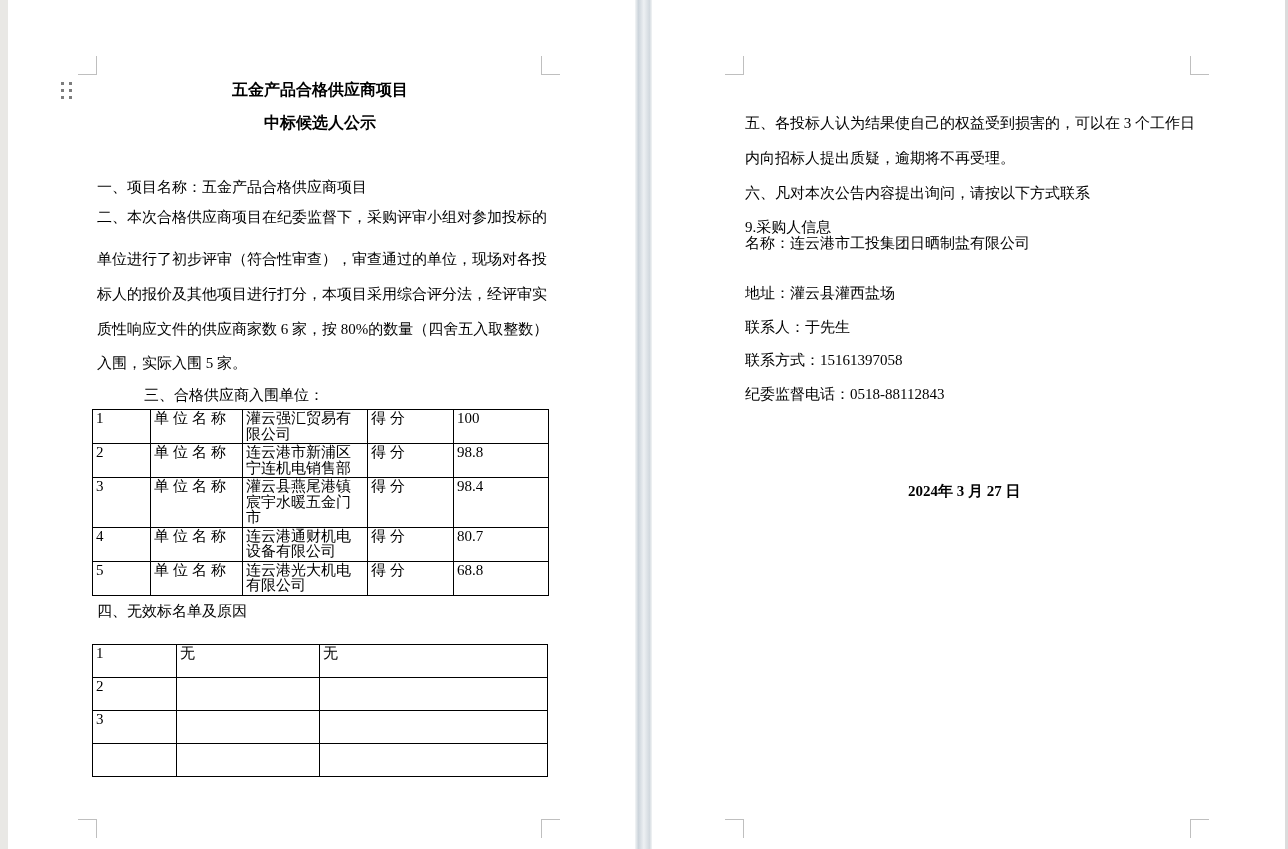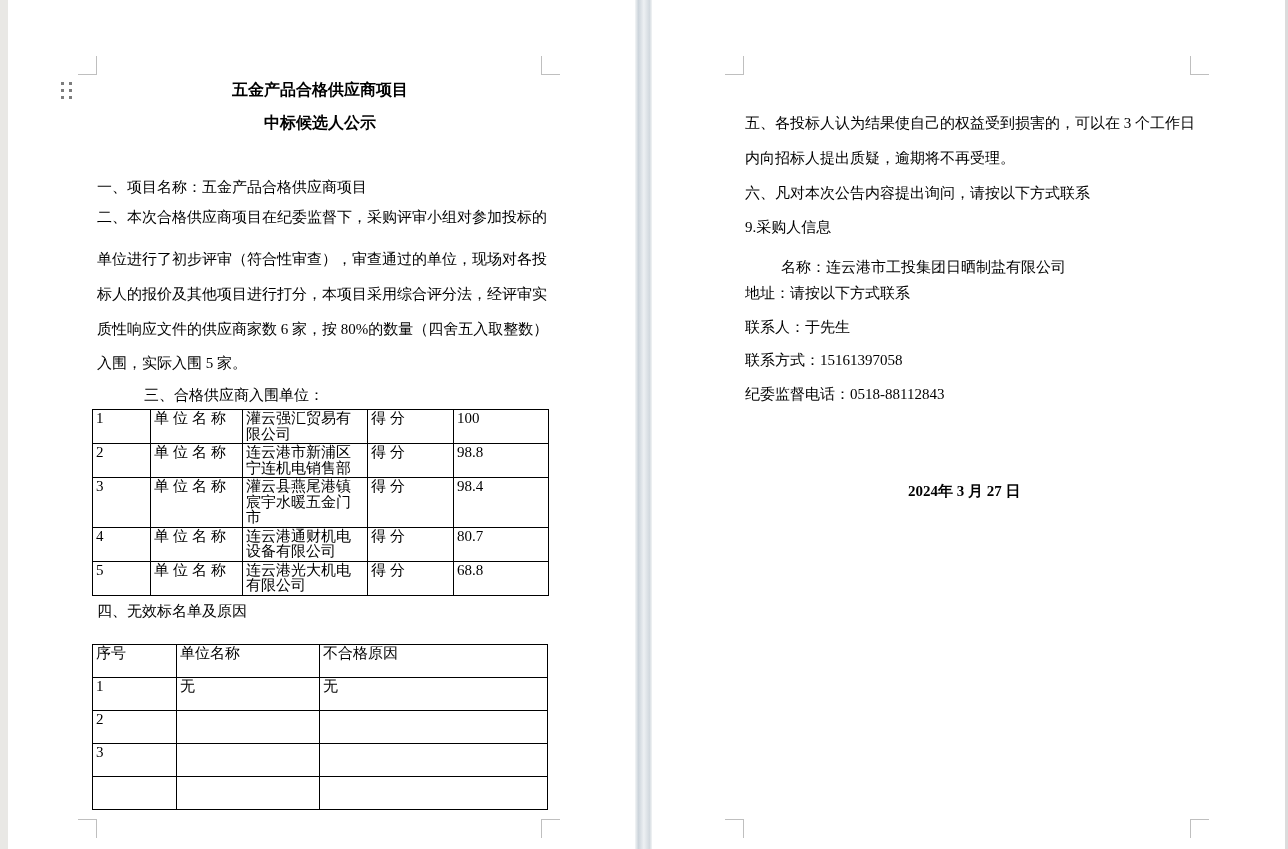--- a/index.html
+++ b/index.html
@@ -136,25 +136,20 @@
 
 <div class="t" style="left:97px; top:602px;">四、无效标名单及原因</div>
 
 <table style="left:92px; top:644px; width:455px;">
   <colgroup>
       <col style="width:84px">
       <col style="width:143px">
       <col style="width:228px">
     </colgroup>
   <tbody>
-      <tr>
-    <td>序号</td>
-    <td>单位名称</td>
-    <td>不合格原因</td>
-  </tr>
   <tr>
     <td>1</td>
     <td>无</td>
     <td>无</td>
   </tr>
   <tr>
     <td>2</td>
     <td></td>
     <td></td>
   </tr>
@@ -168,18 +163,18 @@
     <td></td>
     <td></td>
   </tr>
 </tbody>
   </table>
 
 <div class="t" style="left:745px; top:114px;text-align:center;">五、各投标人认为结果使自己的权益受到损害的，可以在 3 个工作日</div>
 <div class="t" style="left:745px; top:149px;">内向招标人提出质疑，逾期将不再受理。</div>
 <div class="t" style="left:745px; top:184px;">六、凡对本次公告内容提出询问，请按以下方式联系</div>
 <div class="t" style="left:745px; top:218px;">9.采购人信息</div>
-<div class="t" style="left:745px; top:258px;margin-left:36px;">名称：连云港市工投集团日晒制盐有限公司</div>
-<div class="t" style="left:745px; top:284px;">地址：请按以下方式联系</div>
+<div class="t" style="left:745px; top:234px;">名称：连云港市工投集团日晒制盐有限公司</div>
+<div class="t" style="left:745px; top:284px;">地址：灌云县灌西盐场</div>
 <div class="t" style="left:745px; top:318px;">联系人：于先生</div>
 <div class="t" style="left:745px; top:351px;">联系方式：15161397058</div>
 <div class="t" style="left:745px; top:385px;">纪委监督电话：0518-88112843</div>
 <div class="t" style="left:908px; top:482px; font-weight:bold;">2024年 3 月 27 日</div>
 
 </body></html>

